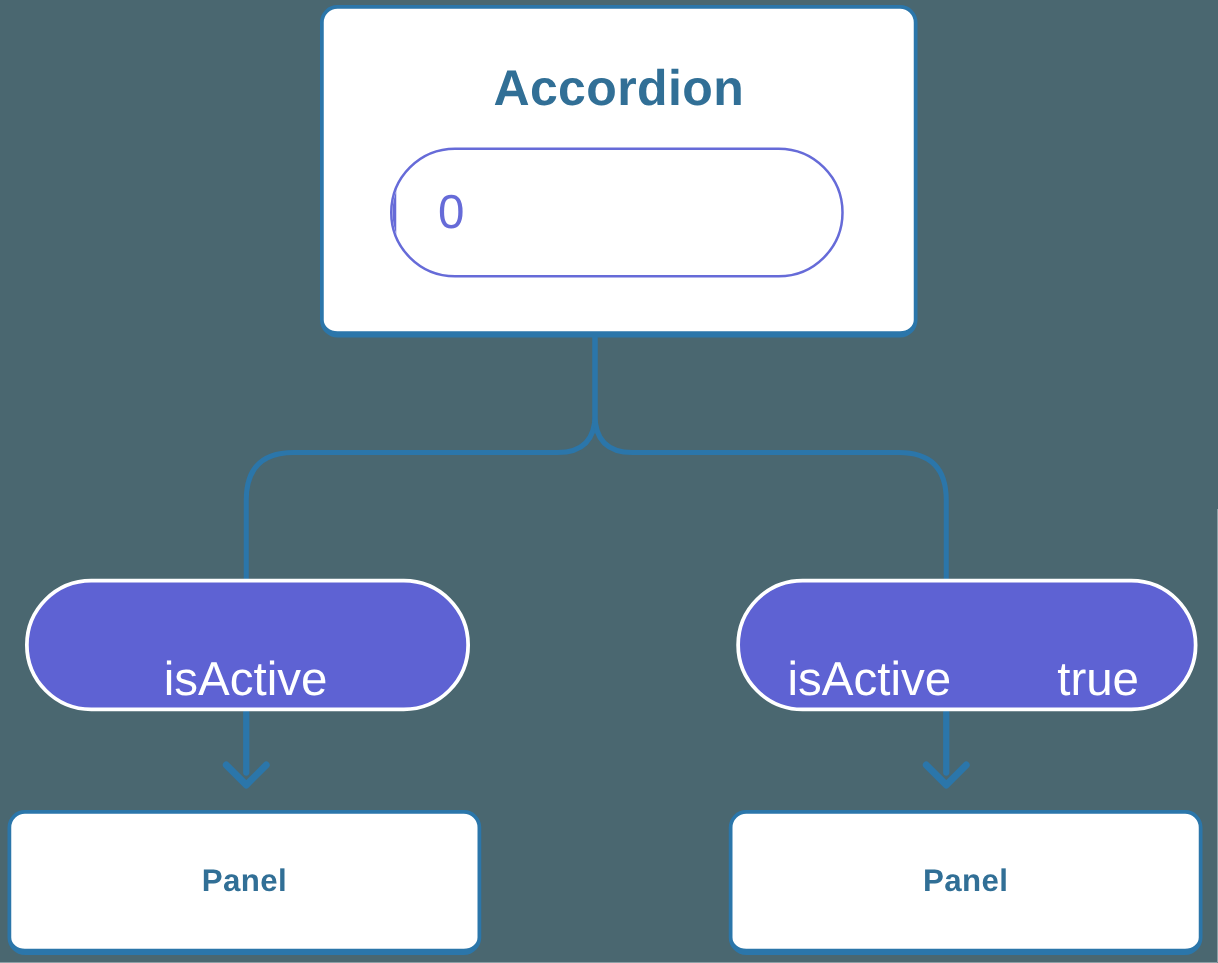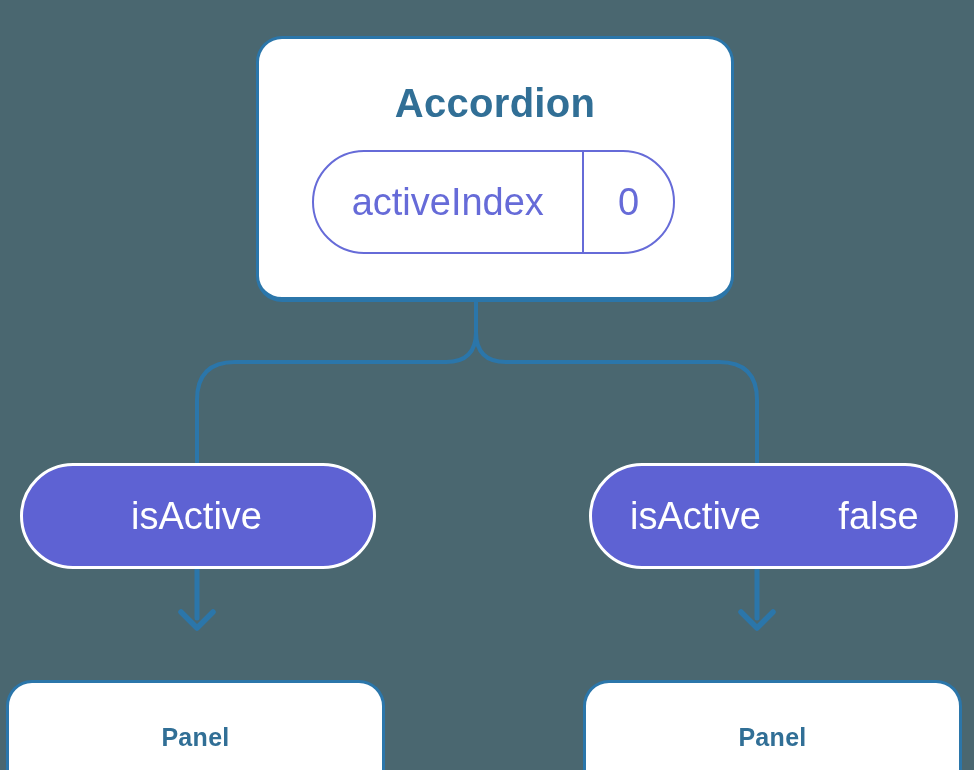--- a/index.html
+++ b/index.html
@@ -18,24 +18,23 @@
     left: 0; top: 0;
     width: 974px; height: 770px;
     z-index: 1;
   }
 
   .node-card {
     position: absolute;
     background: #ffffff;
     border: 3px solid #2B76AA;
     border-bottom-width: 5px;
-    border-radius: 26px;
+    border-radius: 14px;
     box-sizing: border-box;
     z-index: 2;
-    margin-top: 32px;
   }
 
   .root-card { left: 256px; top: 4px; width: 478px; height: 266px; }
 
   .root-title {
     position: absolute;
     left: 0; top: 42px; width: 100%;
     text-align: center;
     font-size: 40px;
     font-weight: 600;
@@ -68,21 +67,21 @@
 
   .prop-pill {
     position: absolute;
     top: 463px;
     height: 106px;
     box-sizing: border-box;
     background: #5E62D3;
     border: 3px solid #ffffff;
     border-radius: 53px;
     display: flex;
-    align-items: center;
+    align-items: flex-end;
     overflow: hidden;
     z-index: 2;
   }
   .prop-pill .seg {
     display: flex;
     align-items: center;
     justify-content: center;
     font-size: 38px;
     color: #ffffff;
   }
@@ -129,35 +128,34 @@
 
     <g>
       <path d="M757,570 L757,618" stroke="#2B76AA" stroke-width="5" stroke-linecap="round"></path>
       <path d="M741,612 L757,628 L773,612" stroke="#2B76AA" stroke-width="5.5" stroke-linecap="round" stroke-linejoin="round"></path>
     </g>
   </svg>
 
   <div class="node-card root-card">
     <div class="root-title">Accordion</div>
     <div class="state-pill">
-      <div class="seg label">activeIndex</div>
       <div class="divider"></div>
       <div class="seg value">0</div>
     </div>
   </div>
 
   <div class="prop-pill pill-left">
     <div class="seg label">isActive</div>
     <div class="divider"></div>
   </div>
 
   <div class="prop-pill pill-right">
     <div class="seg label">isActive</div>
     <div class="divider"></div>
-    <div class="seg value">false</div>
+    <div class="seg value">true</div>
   </div>
 
   <div class="node-card panel-card panel-left">
     <div class="panel-title">Panel</div>
   </div>
 
   <div class="node-card panel-card panel-right">
     <div class="panel-title">Panel</div>
   </div>
 

